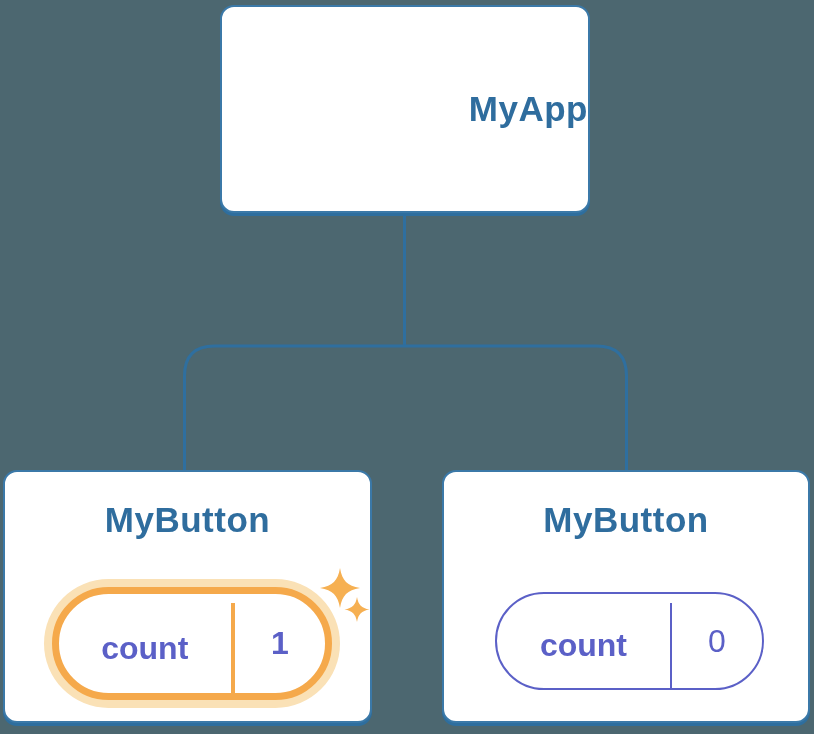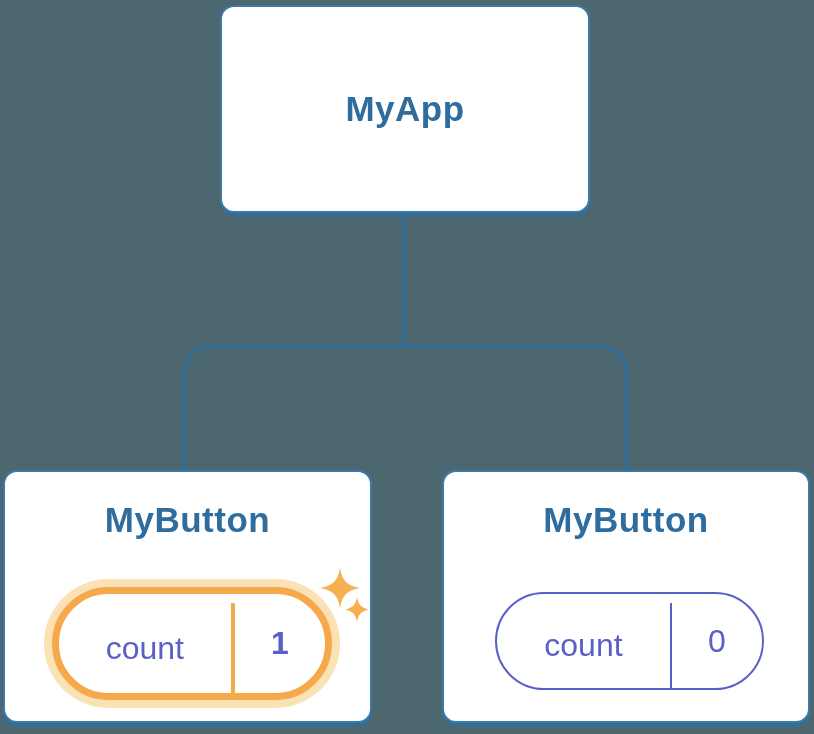--- a/index.html
+++ b/index.html
@@ -37,21 +37,21 @@
     background: #ffffff;
     border: 2px solid var(--card-border);
     border-radius: 14px;
     box-shadow: 0 3px 0 var(--card-shadow);
   }
   .node-root {
     left: 220px; top: 5px;
     width: 370px; height: 208px;
     display: flex;
     align-items: center;
-    justify-content: center;
+    justify-content: flex-end;
   }
   .node-child-left  { left: 3px;   top: 470px; width: 369px; height: 253px; }
   .node-child-right { left: 442px; top: 470px; width: 368px; height: 253px; }
   .node-title {
     color: var(--node-title);
     font-size: 35px;
     font-weight: 700;
     letter-spacing: 0.5px;
     text-align: center;
   }
@@ -80,21 +80,21 @@
     width: 269px; height: 98px;
     border: 2px solid var(--state-indigo);
   }
   .pill-key {
     flex: 0 0 66%;
     display: flex;
     align-items: center;
     justify-content: center;
     color: var(--state-indigo);
     font-size: 32px;
-    font-weight: 400;
+    font-weight: 700;
     margin-top: 9px;
   }
   .pill-highlighted .pill-key { border-right: 4px solid var(--highlight-orange); }
   .pill-normal .pill-key { border-right: 2px solid var(--state-indigo); }
   .pill-value {
     flex: 1 1 auto;
     display: flex;
     align-items: center;
     justify-content: center;
     color: var(--state-indigo);

